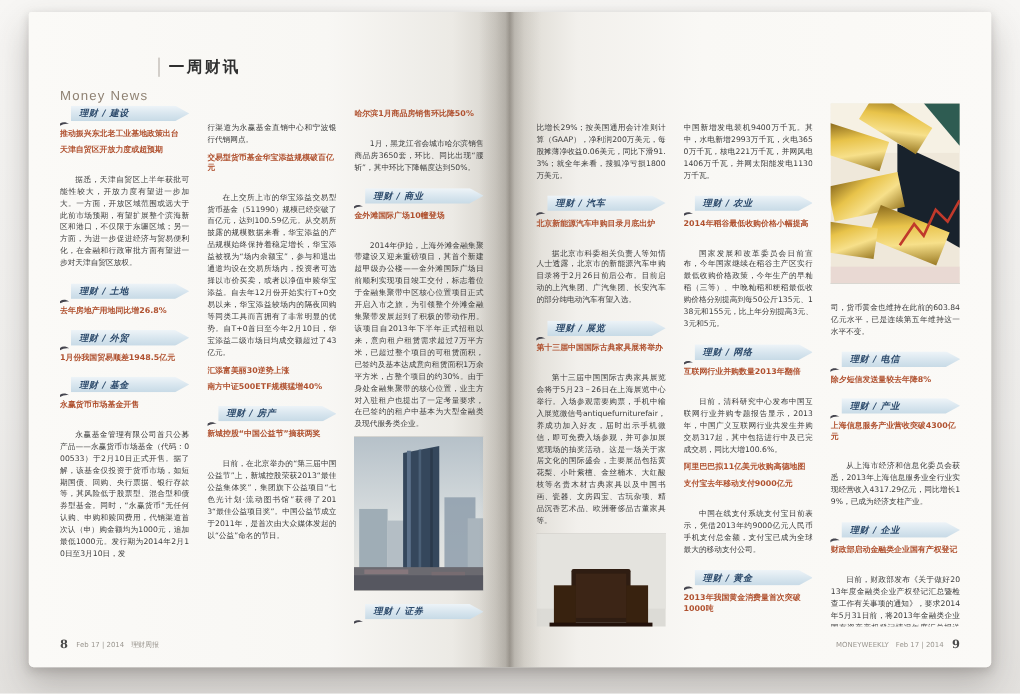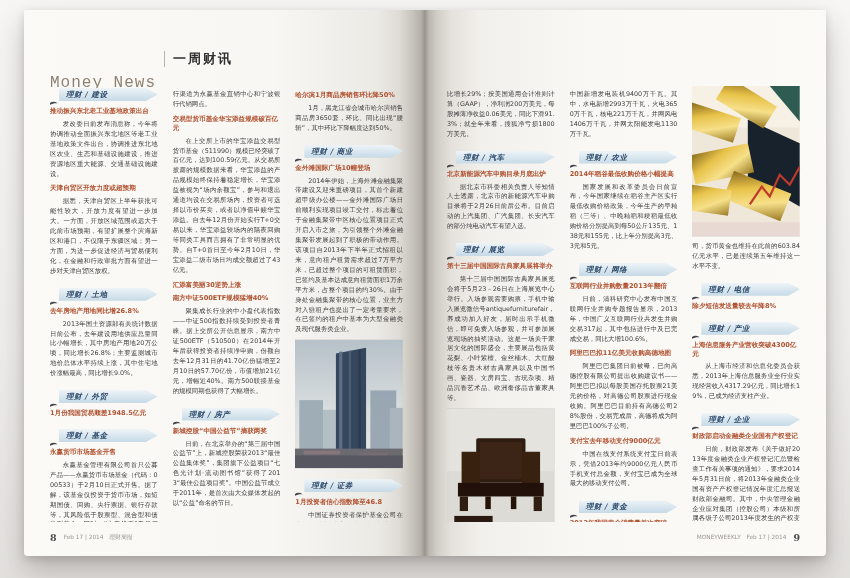--- a/index.html
+++ b/index.html
@@ -16,41 +16,41 @@
   .page{position:relative;width:401px;height:546px;overflow:hidden;}
   .page.left{
     background:linear-gradient(90deg,#fbfaf7 0%,#f8f7f4 62%,#eceae5 88%,#d6d3cc 97%,#c4c1ba 100%);
     border-radius:2px 0 0 4px;
   }
   .page.right{
     background:linear-gradient(90deg,#c4c1ba 0%,#dedbd4 3%,#f2f0ec 14%,#f9f8f5 40%,#fbfaf7 100%);
     border-radius:0 2px 4px 0;
   }
   .pg-head{position:absolute;top:16px;left:26px;display:flex;align-items:center;gap:8px;}
-  .mag-name{font-family:Liberation Mono, monospace;font-size:16px;letter-spacing:1px;color:#8e8172;margin-top:48px;}
+  .mag-name{font-family:Liberation Sans, sans-serif;font-size:11px;letter-spacing:1px;color:#8e8172;margin-top:48px;}
   .head-divider{width:1px;height:16px;background:#b9b4ac;}
   .issue-name{font-size:13px;color:#2f2f2f;font-weight:bold;letter-spacing:2px;}
   .cols{position:absolute;top:76px;left:0;right:0;bottom:34px;display:flex;
         padding:0 22px 0 26px;gap:15px;}
   .page.right .cols{padding:0 26px 0 22px;}
   .col{flex:1;overflow:hidden;min-width:0;}
 
   .banner-row{display:flex;align-items:flex-end;margin:11px 0 6px 0;position:relative;}
   .banner-row.first{margin-top:2px;}
   .swoosh{width:11px;height:8px;flex:0 0 11px;margin:5px 1px 0 -3px;}
   .banner{
     flex:1;height:13px;line-height:13px;
     background:linear-gradient(180deg,#eef4f8 0%,#d7e5ee 55%,#c7dae6 100%);
     clip-path:polygon(0 0,88% 0,100% 50%,88% 100%,0 100%);
     padding-left:7px;
     font-family:"DejaVu Serif",serif;font-style:italic;font-weight:bold;
     font-size:7.5px;color:#2c4a6b;letter-spacing:.5px;
   }
   .headline{font-size:6.6px;font-weight:bold;color:#b0512f;margin:5px 0 2px 0;line-height:1.35;}
-  .para{font-size:6.4px;color:#3c3c3c;line-height:1.55;margin:4px 0 5px 0;
+  .para{font-size:6.4px;color:#3c3c3c;line-height:1.55;margin:16px 0 5px 0;
         text-align:justify;word-break:break-all;text-indent:2em;}
   .para.noindent{text-indent:0;}
   .photo{width:100%;margin:4px 0 6px 0;box-shadow:0 0 0 .5px #cfcdc8;}
   .photo svg{display:block;width:100%;}
 
   .pg-foot{position:absolute;bottom:13px;font-size:5.8px;color:#9a968f;display:flex;align-items:center;gap:7px;}
   .pg-foot.left{left:26px;}
   .pg-foot.right{right:26px;}
   .pg-num{font-size:9.5px;font-weight:bold;color:#4a4a4a;font-family:"DejaVu Serif",serif;}
   .fold-shadow{position:absolute;top:0;bottom:0;width:26px;pointer-events:none;}
@@ -69,31 +69,29 @@
     </div>
     <div class="cols">
         <div class="col">
           <div class="banner-row first">
             <span class="swoosh"><svg viewBox="0 0 14 10">
                 <path d="M0.5 8.5 C 3 2.2, 8.5 0.6, 13.5 4.2 C 8.5 3.4, 3.8 5.6, 0.5 8.5 Z" fill="#46464f"></path>
               </svg></span>
             <div class="banner">理财 / 建设</div>
           </div>
           <div class="headline">推动振兴东北老工业基地政策出台</div>
-          <p class="para">发改委日前发布消息称，今年将协调推动全面振兴东北地区等老工业基地政策文件出台，协调推进东北地区农业、生态和基础设施建设，推进资源地区重大能源、交通基础设施建设。</p>
           <div class="headline">天津自贸区开放力度或超预期</div>
           <p class="para">据悉，天津自贸区上半年获批可能性较大，开放力度有望进一步加大。一方面，开放区域范围或远大于此前市场预期，有望扩展整个滨海新区和港口，不仅限于东疆区域；另一方面，为进一步促进经济与贸易便利化，在金融和行政审批方面有望进一步对天津自贸区放权。</p>
           <div class="banner-row">
             <span class="swoosh"><svg viewBox="0 0 14 10">
                 <path d="M0.5 8.5 C 3 2.2, 8.5 0.6, 13.5 4.2 C 8.5 3.4, 3.8 5.6, 0.5 8.5 Z" fill="#46464f"></path>
               </svg></span>
             <div class="banner">理财 / 土地</div>
           </div>
           <div class="headline">去年房地产用地同比增26.8%</div>
-          <p class="para">2013年国土资源部有关统计数据日前公布，去年建设用地供应总量同比小幅增长，其中房地产用地20万公顷，同比增长26.8%；主要监测城市地价总体水平持续上涨，其中住宅地价涨幅最高，同比增长9.0%。</p>
           <div class="banner-row">
             <span class="swoosh"><svg viewBox="0 0 14 10">
                 <path d="M0.5 8.5 C 3 2.2, 8.5 0.6, 13.5 4.2 C 8.5 3.4, 3.8 5.6, 0.5 8.5 Z" fill="#46464f"></path>
               </svg></span>
             <div class="banner">理财 / 外贸</div>
           </div>
           <div class="headline">1月份我国贸易顺差1948.5亿元</div>
           <div class="banner-row">
             <span class="swoosh"><svg viewBox="0 0 14 10">
                 <path d="M0.5 8.5 C 3 2.2, 8.5 0.6, 13.5 4.2 C 8.5 3.4, 3.8 5.6, 0.5 8.5 Z" fill="#46464f"></path>
@@ -102,21 +100,20 @@
           </div>
           <div class="headline">永赢货币市场基金开售</div>
           <p class="para">永赢基金管理有限公司首只公募产品——永赢货币市场基金（代码：000533）于2月10日正式开售。据了解，该基金仅投资于货币市场，如短期国债、回购、央行票据、银行存款等，其风险低于股票型、混合型和债券型基金。同时，“永赢货币”无任何认购、申购和赎回费用，代销渠道首次认（申）购金额均为1000元，追加最低1000元。发行期为2014年2月10日至3月10日，发</p>
         </div>
         <div class="col">
           <p class="para noindent">行渠道为永赢基金直销中心和宁波银行代销网点。</p>
           <div class="headline">交易型货币基金华宝添益规模破百亿元</div>
           <p class="para">在上交所上市的华宝添益交易型货币基金（511990）规模已经突破了百亿元，达到100.59亿元。从交易所披露的规模数据来看，华宝添益的产品规模始终保持着稳定增长，华宝添益被视为“场内余额宝”，参与和退出通道均设在交易所场内，投资者可选择以市价买卖，或者以净值申赎华宝添益。自去年12月份开始实行T+0交易以来，华宝添益较场内的隔夜回购等同类工具而言拥有了非常明显的优势。自T+0首日至今年2月10日，华宝添益二级市场日均成交额超过了43亿元。</p>
           <div class="headline">汇添富美丽30逆势上涨</div>
           <div class="headline">南方中证500ETF规模猛增40%</div>
-          <p class="para">聚集成长行业的中小盘代表指数——中证500指数持续受到投资者青睐。据上交所公开信息显示，南方中证500ETF（510500）在2014年开年后获得投资者持续净申购，份额自去年12月31日的41.70亿份猛增至2月10日的57.70亿份，市值增加21亿元，增幅近40%。南方500联接基金的规模同期也获得了大幅增长。</p>
           <div class="banner-row">
             <span class="swoosh"><svg viewBox="0 0 14 10">
                 <path d="M0.5 8.5 C 3 2.2, 8.5 0.6, 13.5 4.2 C 8.5 3.4, 3.8 5.6, 0.5 8.5 Z" fill="#46464f"></path>
               </svg></span>
             <div class="banner">理财 / 房产</div>
           </div>
           <div class="headline">新城控股“中国公益节”摘获两奖</div>
           <p class="para">日前，在北京举办的“第三届中国公益节”上，新城控股荣获2013“最佳公益集体奖”，集团旗下公益项目“七色光计划·流动图书馆”获得了2013“最佳公益项目奖”。中国公益节成立于2011年，是首次由大众媒体发起的以“公益”命名的节日。</p>
         </div>
         <div class="col">
@@ -222,21 +219,20 @@
           <p class="para">国家发展和改革委员会日前宣布，今年国家继续在稻谷主产区实行最低收购价格政策，今年生产的早籼稻（三等）、中晚籼稻和粳稻最低收购价格分别提高到每50公斤135元、138元和155元，比上年分别提高3元、3元和5元。</p>
           <div class="banner-row">
             <span class="swoosh"><svg viewBox="0 0 14 10">
                 <path d="M0.5 8.5 C 3 2.2, 8.5 0.6, 13.5 4.2 C 8.5 3.4, 3.8 5.6, 0.5 8.5 Z" fill="#46464f"></path>
               </svg></span>
             <div class="banner">理财 / 网络</div>
           </div>
           <div class="headline">互联网行业并购数量2013年翻倍</div>
           <p class="para">日前，清科研究中心发布中国互联网行业并购专题报告显示，2013年，中国广义互联网行业共发生并购交易317起，其中包括进行中及已完成交易，同比大增100.6%。</p>
           <div class="headline">阿里巴巴拟11亿美元收购高德地图</div>
-          <p class="para">阿里巴巴集团日前被曝，已向高德控股有限公司提出收购建议书——阿里巴巴拟以每股美国存托股票21美元的价格，对高德公司股票进行现金收购。阿里巴巴目前持有高德公司28%股份，交易完成后，高德将成为阿里巴巴100%子公司。</p>
           <div class="headline">支付宝去年移动支付9000亿元</div>
           <p class="para">中国在线支付系统支付宝日前表示，凭借2013年约9000亿元人民币手机支付总金额，支付宝已成为全球最大的移动支付公司。</p>
           <div class="banner-row">
             <span class="swoosh"><svg viewBox="0 0 14 10">
                 <path d="M0.5 8.5 C 3 2.2, 8.5 0.6, 13.5 4.2 C 8.5 3.4, 3.8 5.6, 0.5 8.5 Z" fill="#46464f"></path>
               </svg></span>
             <div class="banner">理财 / 黄金</div>
           </div>
           <div class="headline">2013年我国黄金消费量首次突破1000吨</div>
         </div>

